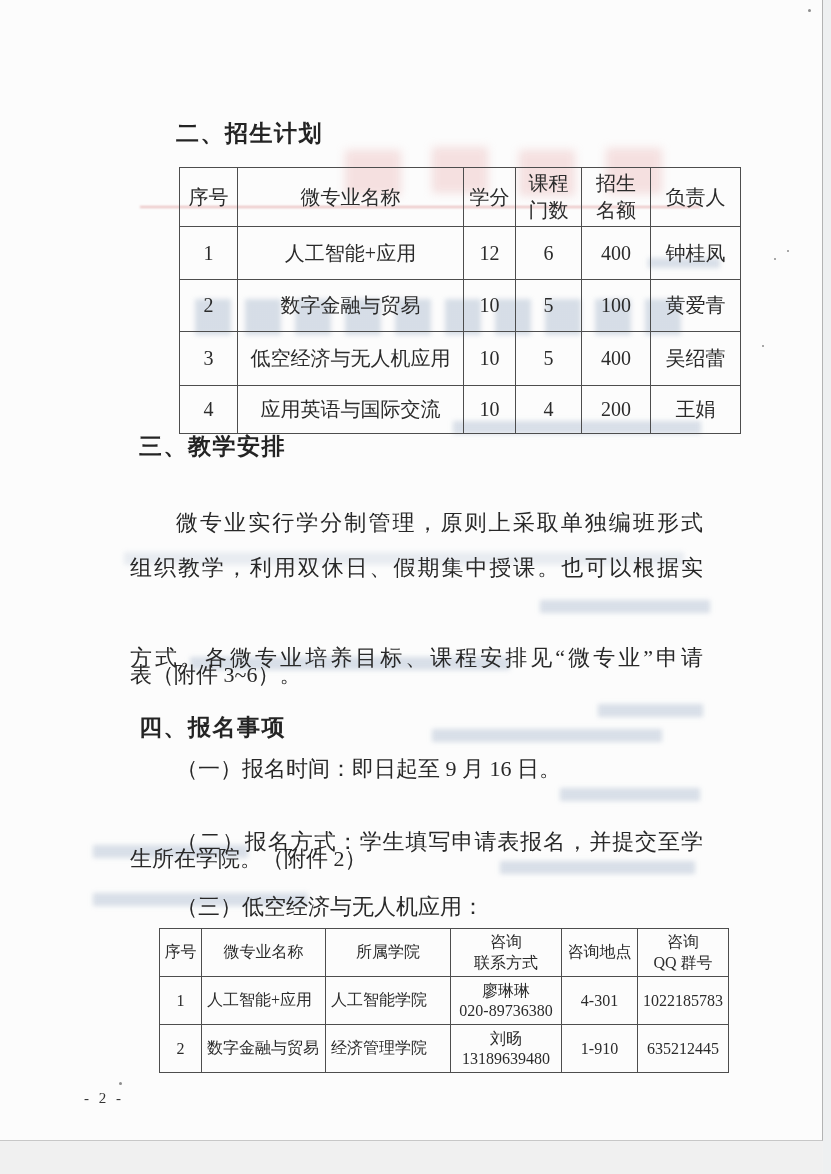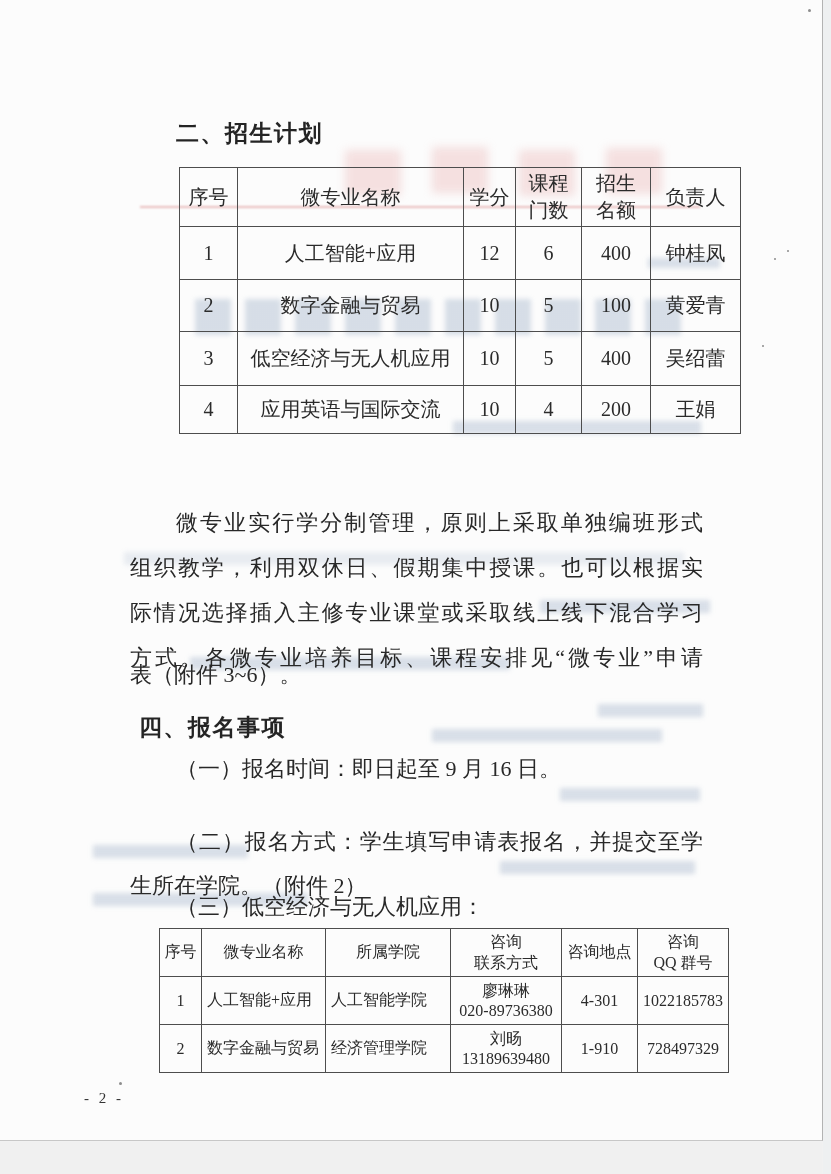--- a/index.html
+++ b/index.html
@@ -123,30 +123,30 @@
         <td>4</td>
         <td>应用英语与国际交流</td>
         <td>10</td>
         <td>4</td>
         <td>200</td>
         <td>王娟</td>
       </tr>
     </tbody>
   </table>
 
+  <div class="h" style="left:139px;top:431px">三、教学安排</div>
   <div class="bl just ind" style="top:481px">微专业实行学分制管理，原则上采取单独编班形式</div>
   <div class="bl just" style="top:526px">组织教学，利用双休日、假期集中授课。也可以根据实</div>
-  <div class="bl just" style="top:571px">际情况选择插入主修专业课堂或采取线上线下混合学习</div>
   <div class="bl just" style="top:616px">方式。各微专业培养目标、课程安排见“微专业”申请</div>
   <div class="bl" style="top:661px">表（附件 3~6）。</div>
 
   <div class="h" style="left:139px;top:712px">四、报名事项</div>
   <div class="bl ind" style="top:755px">（一）报名时间：即日起至 9 月 16 日。</div>
   <div class="bl just ind" style="top:800px">（二）报名方式：学生填写申请表报名，并提交至学</div>
-  <div class="bl" style="top:872px">生所在学院。（附件 2）</div>
+  <div class="bl" style="top:845px">生所在学院。（附件 2）</div>
   <div class="bl ind" style="top:893px">（三）低空经济与无人机应用：</div>
 
   <table class="t2">
     <colgroup>
       <col style="width:42px">
         <col style="width:124px">
         <col style="width:125px">
       <col style="width:111px">
         <col style="width:76px">
         <col style="width:91px">
@@ -173,19 +173,19 @@
         <td>4-301</td>
         <td>1022185783</td>
       </tr>
       <tr style="height:48px">
         <td>2</td>
         <td class="l">数字金融与贸易</td>
         <td class="l">经济管理学院</td>
         <td>刘旸
 13189639480</td>
         <td>1-910</td>
-        <td>728497329</td>
+        <td>635212445</td>
       </tr>
     </tbody>
   </table>
 
   <div class="footer">- 2 -</div>
 </div>
 
 </body></html>

